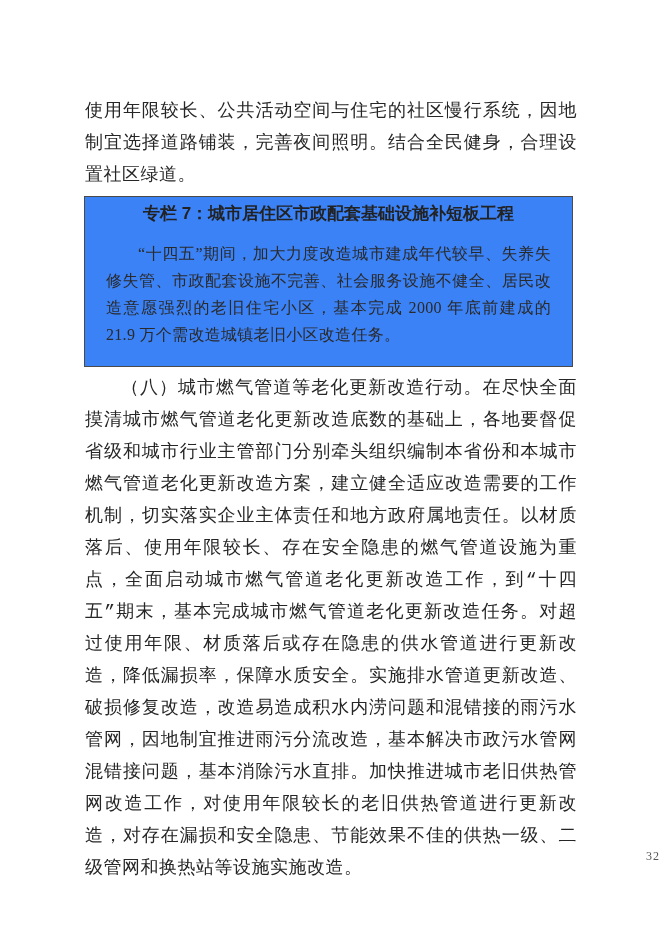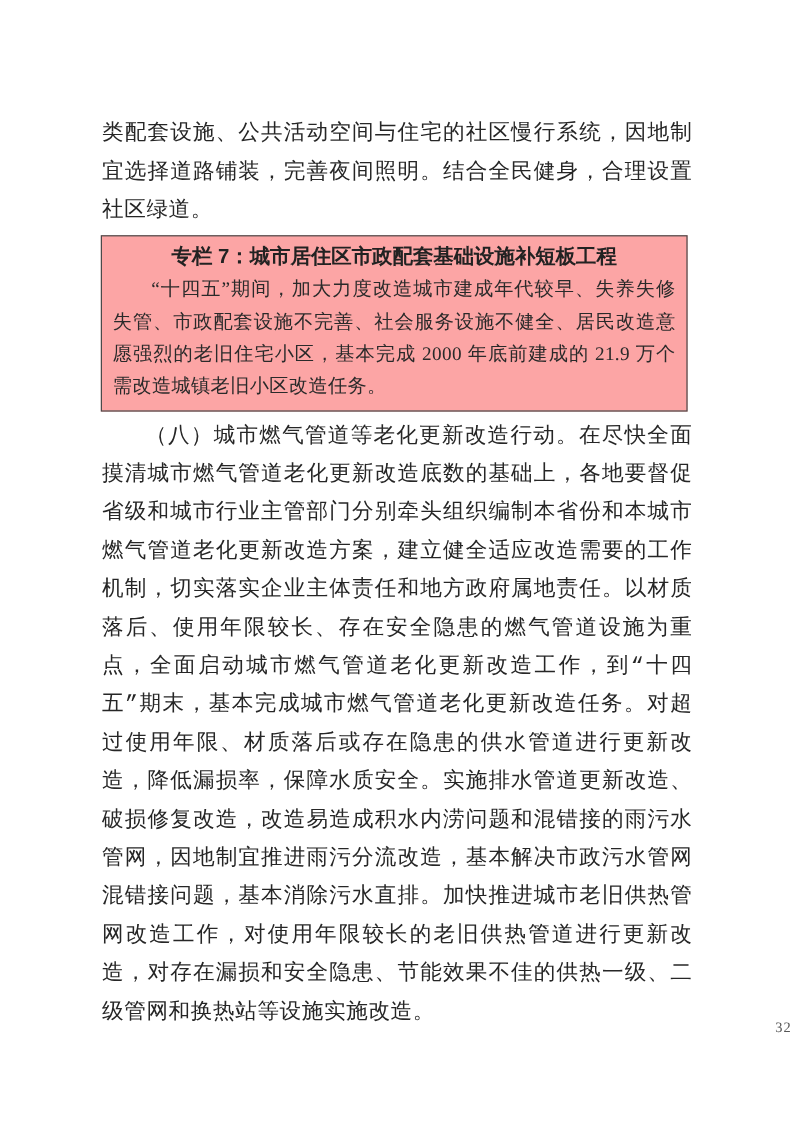--- a/index.html
+++ b/index.html
@@ -33,33 +33,33 @@
     .para-indent {
       text-indent: 2em;
     }
     .callout-box {
       margin-top: 6px;
       margin-left: -1px;
       width: 489px;
       box-sizing: border-box;
       border: 1px solid #4a4a4a;
       padding: 3px 9px 6px 9px;
-      background: #fca5a5;
+      background: #3b82f6;
     }
     .callout-title {
       margin: 0;
       font-family: "Liberation Sans", "DejaVu Sans", sans-serif;
       font-weight: bold;
       font-size: 17px;
       line-height: 28px;
       text-align: center;
       color: #222222;
     }
     .callout-body {
-      margin: 0;
+      margin: 12px;
       font-size: 16px;
       line-height: 27px;
       text-align: justify;
       text-justify: inter-ideograph;
       text-indent: 2em;
       letter-spacing: 0.3px;
       color: #2a2a2a;
     }
     .para-main {
       margin-top: 5px;
@@ -75,21 +75,21 @@
       color: #555555;
       letter-spacing: 1px;
     }
   </style>
 </head>
 <body>
 
 <div class="page">
   <div class="content">
 
-    <p class="para">类配套设施、公共活动空间与住宅的社区慢行系统，因地制宜选择道路铺装，完善夜间照明。结合全民健身，合理设置社区绿道。</p>
+    <p class="para">使用年限较长、公共活动空间与住宅的社区慢行系统，因地制宜选择道路铺装，完善夜间照明。结合全民健身，合理设置社区绿道。</p>
 
     <div class="callout-box">
       <p class="callout-title">专栏 7：城市居住区市政配套基础设施补短板工程</p>
       <p class="callout-body">“十四五”期间，加大力度改造城市建成年代较早、失养失修失管、市政配套设施不完善、社会服务设施不健全、居民改造意愿强烈的老旧住宅小区，基本完成 2000 年底前建成的 21.9 万个需改造城镇老旧小区改造任务。</p>
     </div>
 
     <p class="para para-indent para-main">（八）城市燃气管道等老化更新改造行动。在尽快全面摸清城市燃气管道老化更新改造底数的基础上，各地要督促省级和城市行业主管部门分别牵头组织编制本省份和本城市燃气管道老化更新改造方案，建立健全适应改造需要的工作机制，切实落实企业主体责任和地方政府属地责任。以材质落后、使用年限较长、存在安全隐患的燃气管道设施为重点，全面启动城市燃气管道老化更新改造工作，到“十四五”期末，基本完成城市燃气管道老化更新改造任务。对超过使用年限、材质落后或存在隐患的供水管道进行更新改造，降低漏损率，保障水质安全。实施排水管道更新改造、破损修复改造，改造易造成积水内涝问题和混错接的雨污水管网，因地制宜推进雨污分流改造，基本解决市政污水管网混错接问题，基本消除污水直排。加快推进城市老旧供热管网改造工作，对使用年限较长的老旧供热管道进行更新改造，对存在漏损和安全隐患、节能效果不佳的供热一级、二级管网和换热站等设施实施改造。</p>
 
   </div>
 

